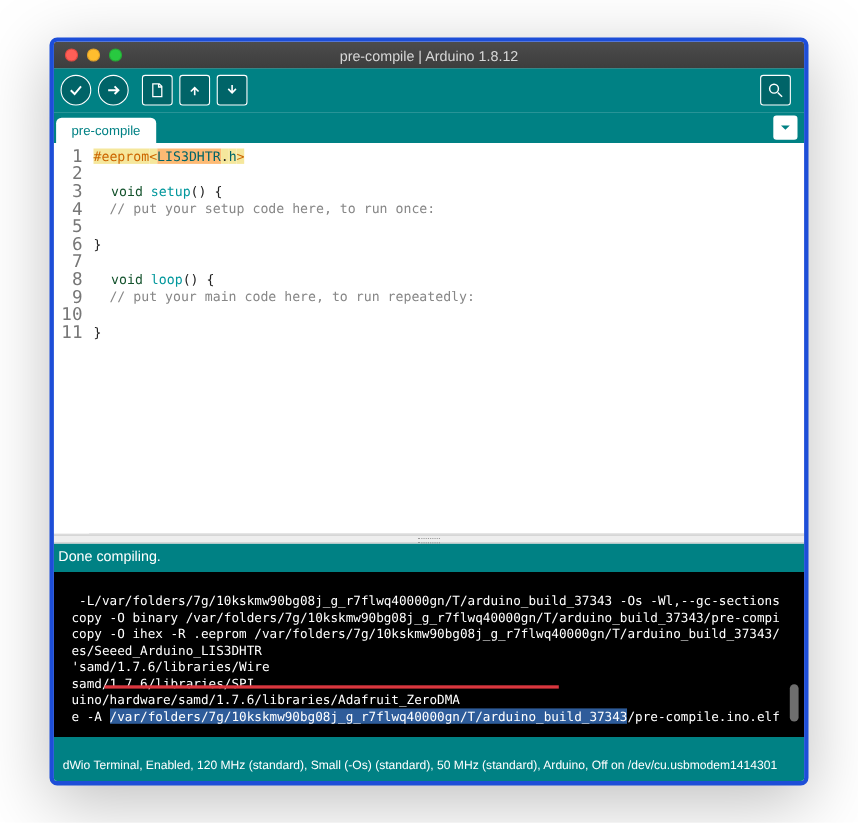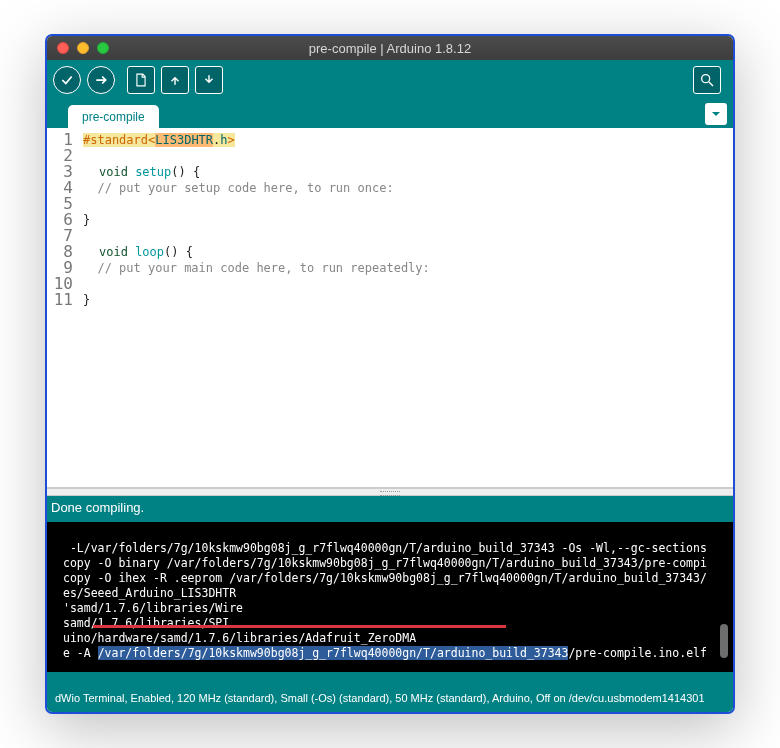--- a/index.html
+++ b/index.html
@@ -16,21 +16,21 @@
     filter: drop-shadow(0 15px 30px rgba(0,0,0,0.25));
   }
   .window {
     width: 690px;
     height: 680px;
     background: #fff;
     border-radius: 7px;
     overflow: hidden;
     display: flex;
     flex-direction: column;
-    border: 2px solid #1d4ed8;
+    border: 4px solid #1d4ed8;
   }
   .titlebar {
     height: 24px;
     background: linear-gradient(#4c4c4c, #3d3d3d);
     display: flex;
     align-items: center;
     position: relative;
     flex-shrink: 0;
   }
   .traffic {
@@ -75,21 +75,21 @@
     margin-right: 6px;
     display: flex; align-items: center; justify-content: center;
     color: #fff;
   }
   .spacer { flex: 1; }
   .tabbar {
     height: 28px;
     background: #008184;
     display: flex;
     align-items: flex-end;
-    padding-left: 19px;
+    padding-left: 0;
     flex-shrink: 0;
     position: relative;
   }
   .tab {
     background: #fff;
     color: #008184;
     font-size: 12px;
     padding: 5px 14px 4px;
     border-radius: 5px 5px 0 0;
     margin-left: 2px;
@@ -282,21 +282,21 @@
 3
 4
 5
 6
 7
 8
 9
 10
 11
     </div>
-    <div class="code"><span class="hl-orange">#standard</span><span class="hl-orange">&lt;</span><span class="hl-lib">LIS3DHTR</span><span class="hl-dot">.</span><span class="hl-ext">h</span><span class="hl-orange">&gt;</span>
+    <div class="code"><span class="hl-orange">#eeprom</span><span class="hl-orange">&lt;</span><span class="hl-lib">LIS3DHTR</span><span class="hl-dot">.</span><span class="hl-ext">h</span><span class="hl-orange">&gt;</span>
 
 <span class="hl-green">void</span> <span class="hl-func">setup</span><span>() {</span>
 <span class="hl-comment">  // put your setup code here, to run once:</span>
 
 <span>}</span>
 
 <span class="hl-green">void</span> <span class="hl-func">loop</span><span>() {</span>
 <span class="hl-comment">  // put your main code here, to run repeatedly:</span>
 
 <span>}</span>

